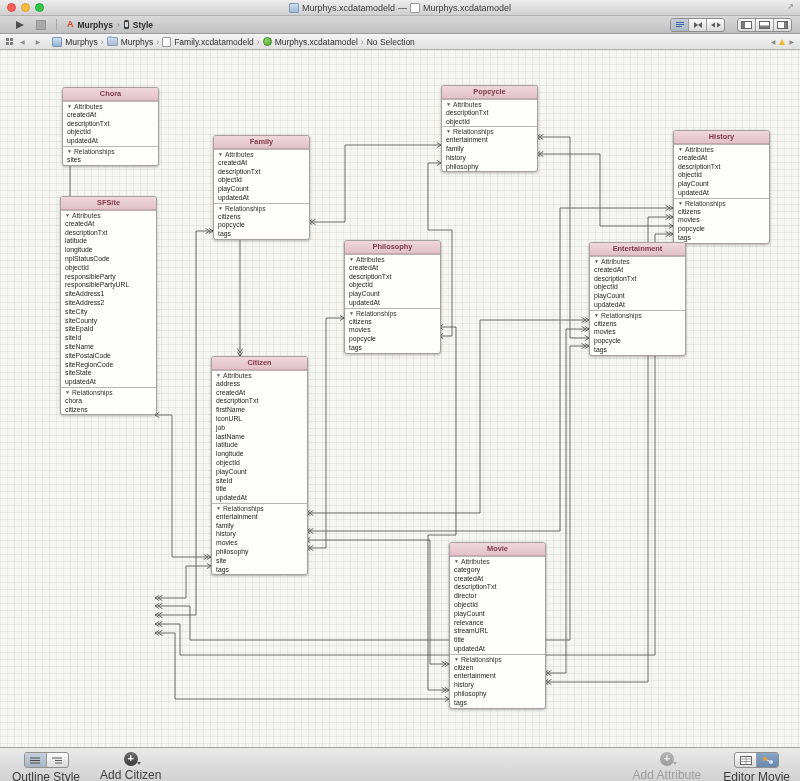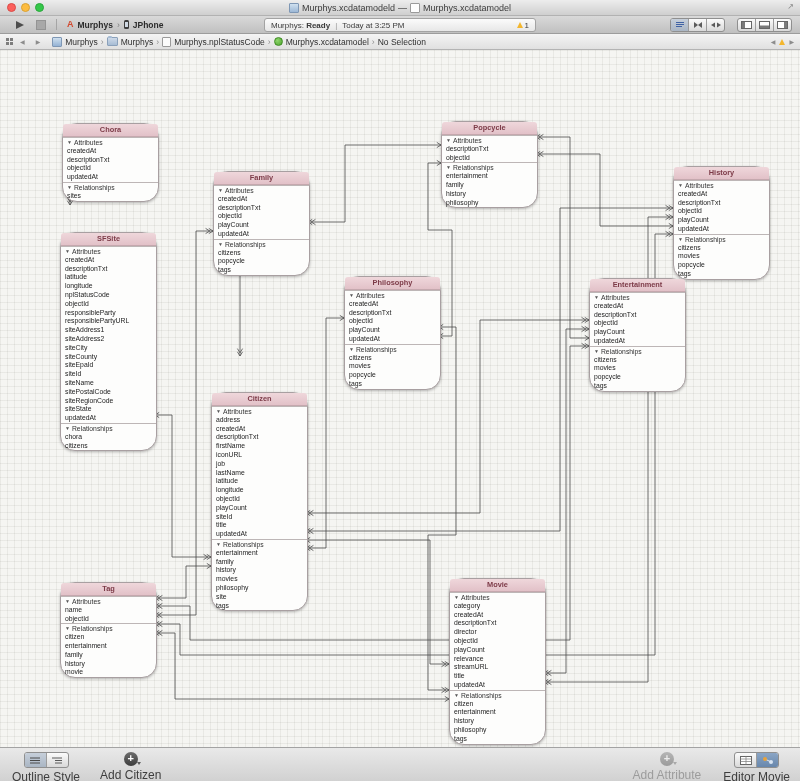--- a/index.html
+++ b/index.html
@@ -70,22 +70,22 @@
   .warn-tri.small{border-left-width:3.5px;border-right-width:3.5px;border-bottom-width:6px;}
 
   
   .canvas{flex:1 1 auto;position:relative;overflow:hidden;background-color:#f5f5f2;
           background-image:linear-gradient(rgba(125,125,112,0.10) 1px,transparent 1px),
                            linear-gradient(90deg,rgba(125,125,112,0.10) 1px,transparent 1px);
           background-size:7px 7px;}
   #edges{position:absolute;left:0;top:0;}
   .edge{fill:none;stroke:#4a4a4a;stroke-width:0.8;}
 
-  .entity{position:absolute;border:1px solid #a89fa1;border-radius:15px;background:#fdfdfc;
-          box-shadow:0 1px 3px rgba(0,0,0,0.28);font-size:6.8px;color:#222;margin-top:36px;}
+  .entity{position:absolute;border:1px solid #a89fa1;border-radius:3px;background:#fdfdfc;
+          box-shadow:0 1px 3px rgba(0,0,0,0.28);font-size:6.8px;color:#222;}
   .entity-header{height:12px;line-height:12px;text-align:center;font-size:7.4px;font-weight:bold;color:#7d3b48;
                  background:linear-gradient(#efd7db,#e2c1c8);border-bottom:1px solid #c5a8ae;border-radius:3px 3px 0 0;}
   .erow{height:8.8px;line-height:8.8px;padding-left:4px;white-space:nowrap;overflow:hidden;}
   .erow.esec{border-top:1px solid #bdb6b6;color:#333;}
   .disc{font-size:5px;color:#555;margin-right:2px;vertical-align:0.5px;}
 
   
   .bottombar{height:34px;flex:0 0 34px;background:linear-gradient(#e9e9e9,#d1d1d1);border-top:1px solid #a3a3a3;
              display:flex;align-items:flex-start;padding-top:4px;box-sizing:border-box;}
   .bb-item{display:flex;flex-direction:column;align-items:center;gap:2px;}
@@ -125,30 +125,21 @@
 
   <div class="toolbar">
     <div class="tb-play"></div>
     <div class="tb-stop"></div>
     <div class="tb-sep"></div>
     <div class="scheme">
       <span class="app-badge">A</span>
       <span>Murphys</span>
       <span class="chev">›</span>
       <span class="phone-icon"></span>
-      <span>JPhone</span>
-    </div>
-    <div class="status">
-      <span>Murphys:</span>&nbsp;<b>Ready</b>
-      <span class="sdiv">|</span>
-      <span>Today at 3:25 PM</span>
-      <span class="warn-wrap">
-        <span class="warn-tri small"></span>
-        <span>1</span>
-      </span>
+      <span>Style</span>
     </div>
     <div class="tb-right">
       <div class="seg-group">
         <div class="seg sel">
           <svg width="10" height="8">
               <g stroke="#3f62a5" stroke-width="1">
                 <line x1="1" y1="1.5" x2="9" y2="1.5"></line>
                 <line x1="1" y1="3.5" x2="9" y2="3.5"></line>
                 <line x1="1" y1="5.5" x2="7" y2="5.5"></line>
               </g>
@@ -205,21 +196,21 @@
           <span>Murphys</span>
         </span>
       <span class="crumb-sep">›</span>
       <span class="crumb">
           <span class="ci folder"></span>
           <span>Murphys</span>
         </span>
       <span class="crumb-sep">›</span>
       <span class="crumb">
           <span class="ci bundle"></span>
-          <span>Murphys.nplStatusCode</span>
+          <span>Family.xcdatamodeld</span>
         </span>
       <span class="crumb-sep">›</span>
       <span class="crumb">
           <span class="ci model"></span>
           <span>Murphys.xcdatamodel</span>
         </span>
       <span class="crumb-sep">›</span>
       <span class="crumb">
           <span>No Selection</span>
         </span>
@@ -412,32 +403,20 @@
         <div class="erow">updatedAt</div>
         <div class="erow esec"><span class="disc">▼</span>Relationships</div>
         <div class="erow">entertainment</div>
         <div class="erow">family</div>
         <div class="erow">history</div>
         <div class="erow">movies</div>
         <div class="erow">philosophy</div>
         <div class="erow">site</div>
         <div class="erow">tags</div>
       </div>
-      <div class="entity" style="left: 60px; top: 496px; width: 95px;">
-        <div class="entity-header">Tag</div>
-        <div class="erow esec"><span class="disc">▼</span>Attributes</div>
-        <div class="erow">name</div>
-        <div class="erow">objectId</div>
-        <div class="erow esec"><span class="disc">▼</span>Relationships</div>
-        <div class="erow">citizen</div>
-        <div class="erow">entertainment</div>
-        <div class="erow">family</div>
-        <div class="erow">history</div>
-        <div class="erow">movie</div>
-      </div>
       <div class="entity" style="left: 449px; top: 492px; width: 95px;">
         <div class="entity-header">Movie</div>
         <div class="erow esec"><span class="disc">▼</span>Attributes</div>
         <div class="erow">category</div>
         <div class="erow">createdAt</div>
         <div class="erow">descriptionTxt</div>
         <div class="erow">director</div>
         <div class="erow">objectId</div>
         <div class="erow">playCount</div>
         <div class="erow">relevance</div>

